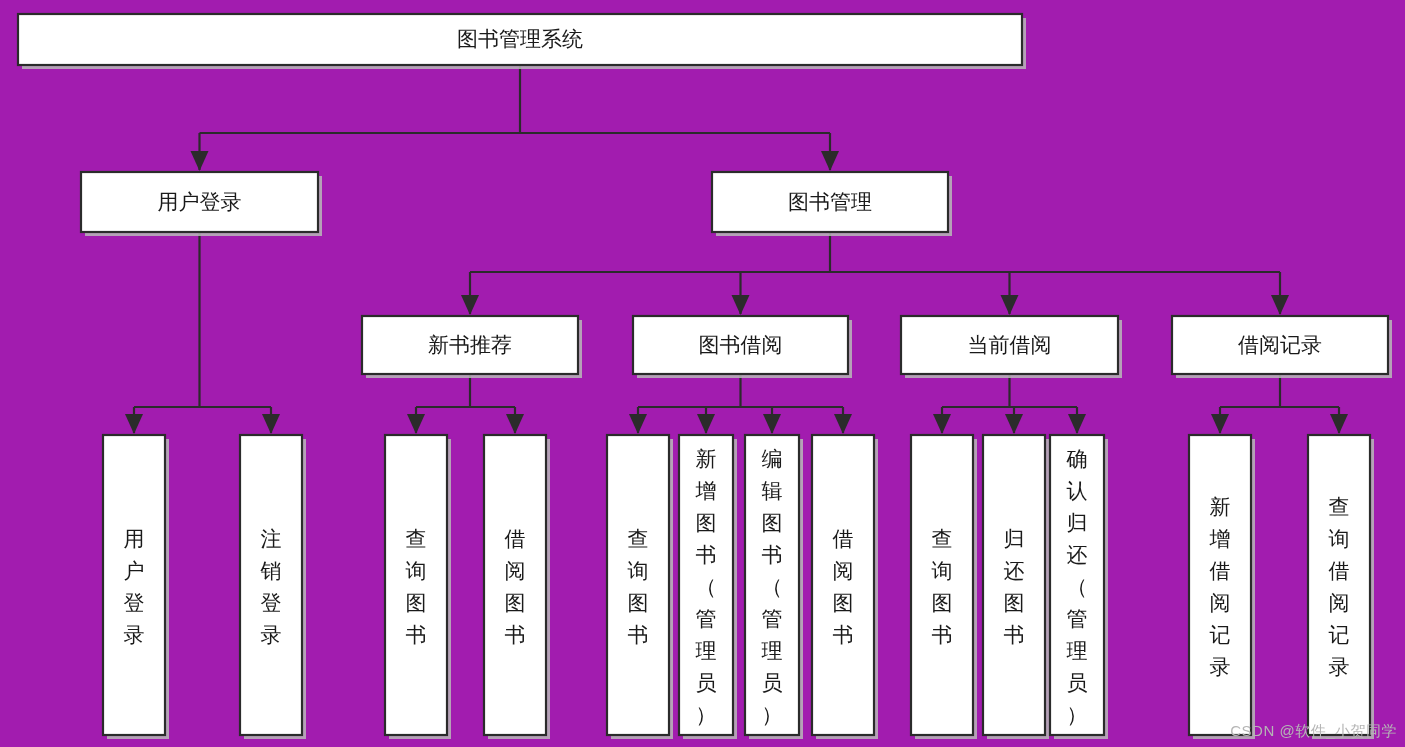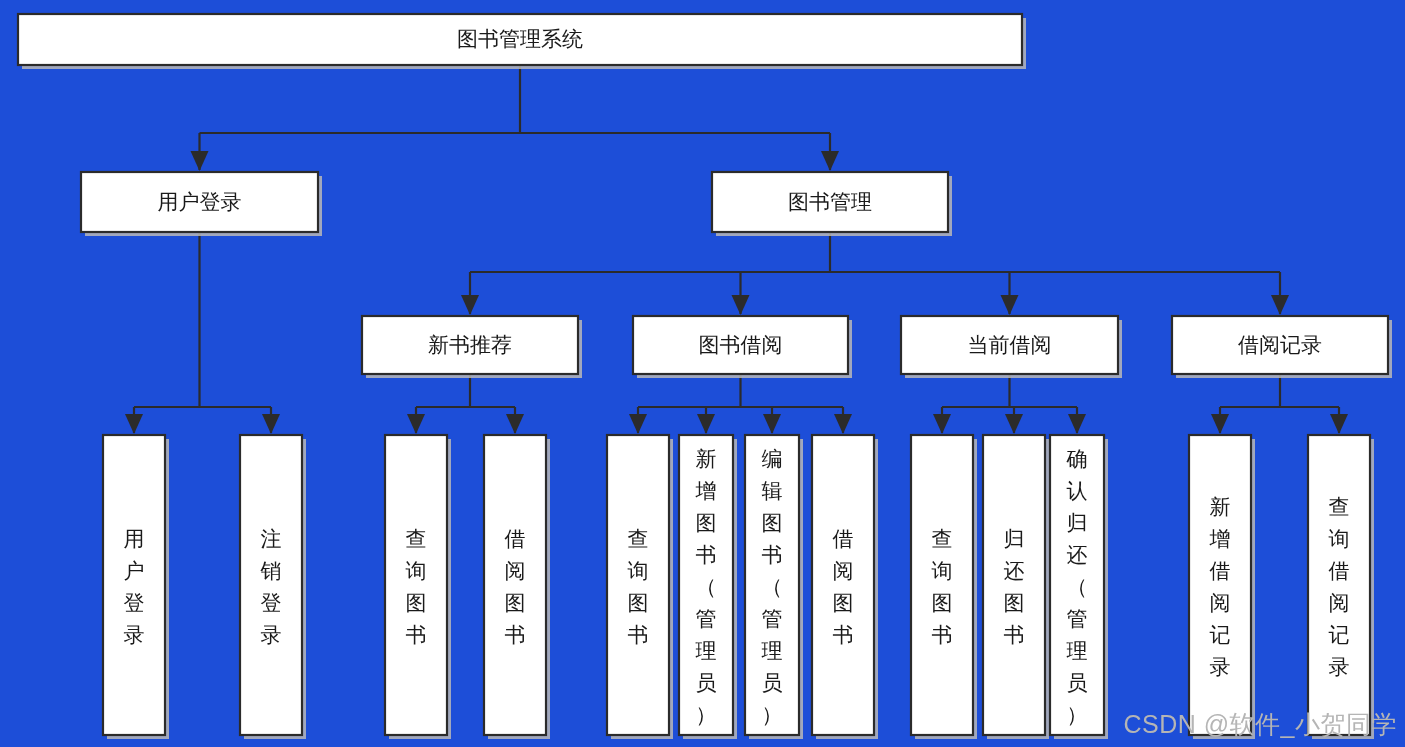--- a/index.html
+++ b/index.html
@@ -7,21 +7,21 @@
     padding: 0;
     background: #ffffff;
   }
   body {
     font-family: "Liberation Sans", "DejaVu Sans", sans-serif;
   }
   #stage {
     position: relative;
     width: 1405px;
     height: 747px;
-    background: #1d4ed8;
+    background: #a21caf;
     overflow: hidden;
   }
   #diagram {
     position: absolute;
     left: 0;
     top: 0;
     width: 1405px;
     height: 747px;
   }
   .node-rect {
@@ -56,21 +56,21 @@
     fill: #1a1a1a;
     font-family: "Liberation Sans", "DejaVu Sans", sans-serif;
     font-size: 21px;
     text-anchor: middle;
   }
   .watermark {
     position: absolute;
     right: 8px;
     bottom: 6px;
     font-family: "Liberation Sans", "DejaVu Sans", sans-serif;
-    font-size: 25px;
+    font-size: 15px;
     color: #b5b5b5;
     letter-spacing: 0.5px;
     white-space: nowrap;
     user-select: none;
   }
 </style>
 </head>
 <body>
 
 <div id="stage">

